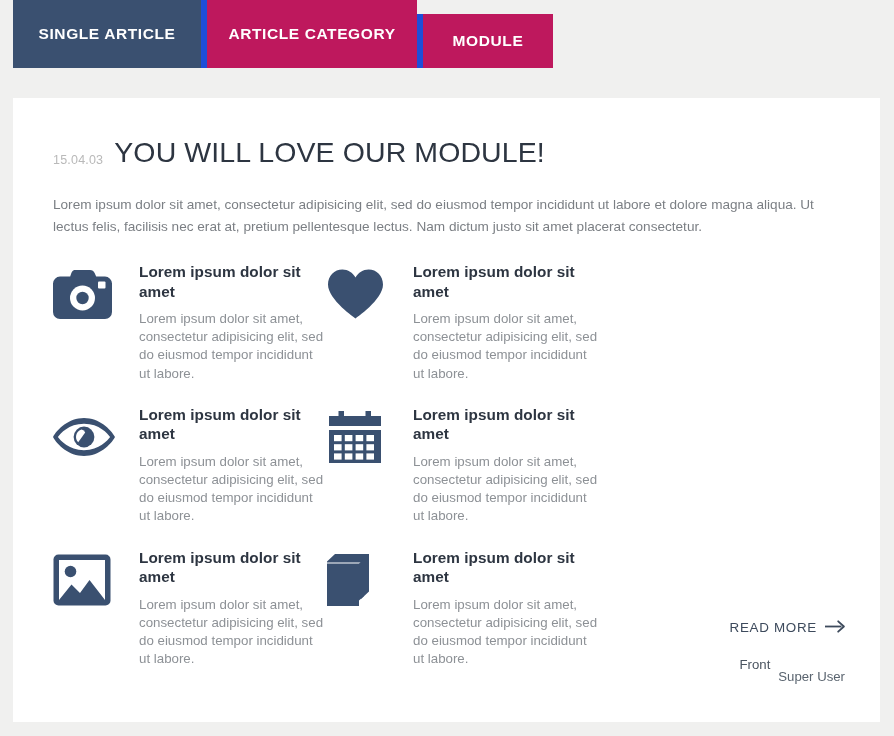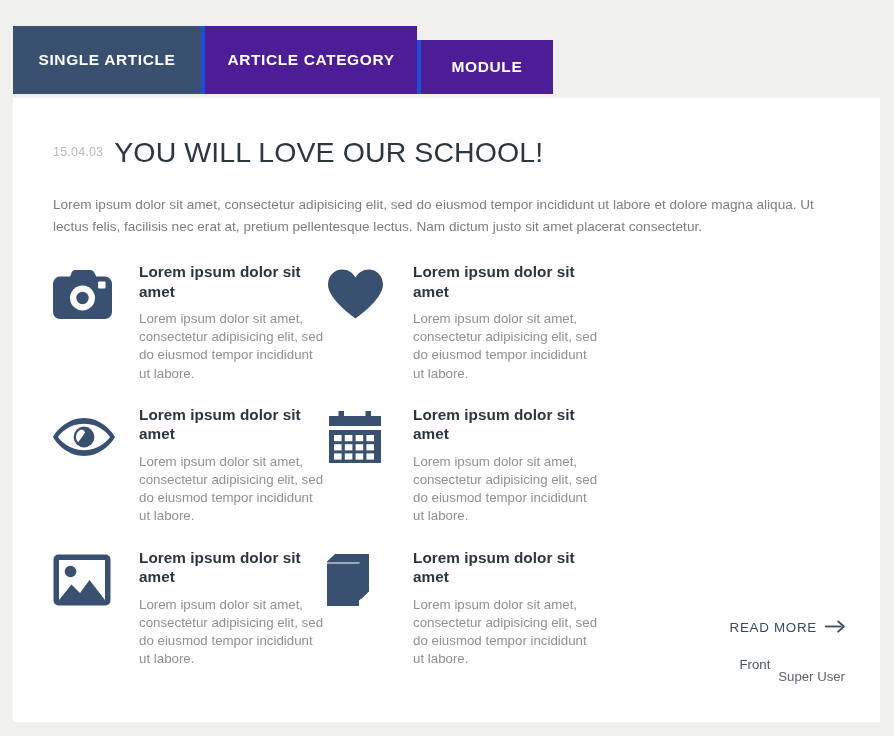--- a/index.html
+++ b/index.html
@@ -13,36 +13,36 @@
     height: 736px;
     background: #f0f0ef;
     font-family: "Liberation Sans", sans-serif;
     overflow: hidden;
   }
 
   
   .tabbar {
     position: absolute;
     left: 13px;
-    top: 26px;
+    top: 0;
     height: 68px;
     display: flex;
     align-items: stretch;
   }
   .tab {
-    background: #4c1d95;
+    background: #be185d;
     color: #ffffff;
     display: flex;
     align-items: center;
     justify-content: center;
     font-size: 15.5px;
     font-weight: 600;
     letter-spacing: 0.6px;
     text-transform: uppercase;
-    border-left: 4px solid #1d4ed8;
+    border-left: 6px solid #1d4ed8;
     user-select: none;
     white-space: nowrap;
   }
   .tab:first-child { border-left: none; }
   .tab.active {
     background: #3a5070;
     border-left: none;
   }
   .tab-single   { width: 188px; }
   .tab-category { width: 216px; }
@@ -57,21 +57,21 @@
     width: 867px;
     height: 624px;
     background: #ffffff;
   }
 
   .article-head {
     position: absolute;
     left: 40px;
     top: 40px;
     display: flex;
-    align-items: center;
+    align-items: flex-end;
   }
   .article-date {
     font-size: 12.5px;
     color: #b9b9b9;
     letter-spacing: 0.2px;
     margin-right: 11px;
   }
   .article-title {
     font-size: 28.5px;
     font-weight: 400;
@@ -167,21 +167,21 @@
   </div>
   <div class="tab tab-module">
     <span>MODULE</span>
   </div>
 </div>
 
 <div class="panel">
 
   <div class="article-head">
     <span class="article-date">15.04.03</span>
-    <h1 class="article-title">YOU WILL LOVE OUR SCHOOL!</h1>
+    <h1 class="article-title">YOU WILL LOVE OUR MODULE!</h1>
   </div>
 
   <p class="intro">Lorem ipsum dolor sit amet, consectetur adipisicing elit, sed do eiusmod tempor incididunt ut labore et dolore magna aliqua. Ut lectus felis, facilisis nec erat at, pretium pellentesque lectus. Nam dictum justo sit amet placerat consectetur.</p>
 
   <div class="features">
 
     <div class="feature">
       <div class="feature-icon">
         <svg width="59" height="52" viewBox="0 0 59 52" aria-hidden="true">
           <path fill="#3a5070" d="M22 2h15a5 5 0 0 1 4.6 3l1.6 3.6H52a7 7 0 0 1 7 7V44a7 7 0 0 1-7 7H7a7 7 0 0 1-7-7V15.6a7 7 0 0 1 7-7h10.2c1.1-3.9 2.2-6.6 4.8-6.6z"></path>

